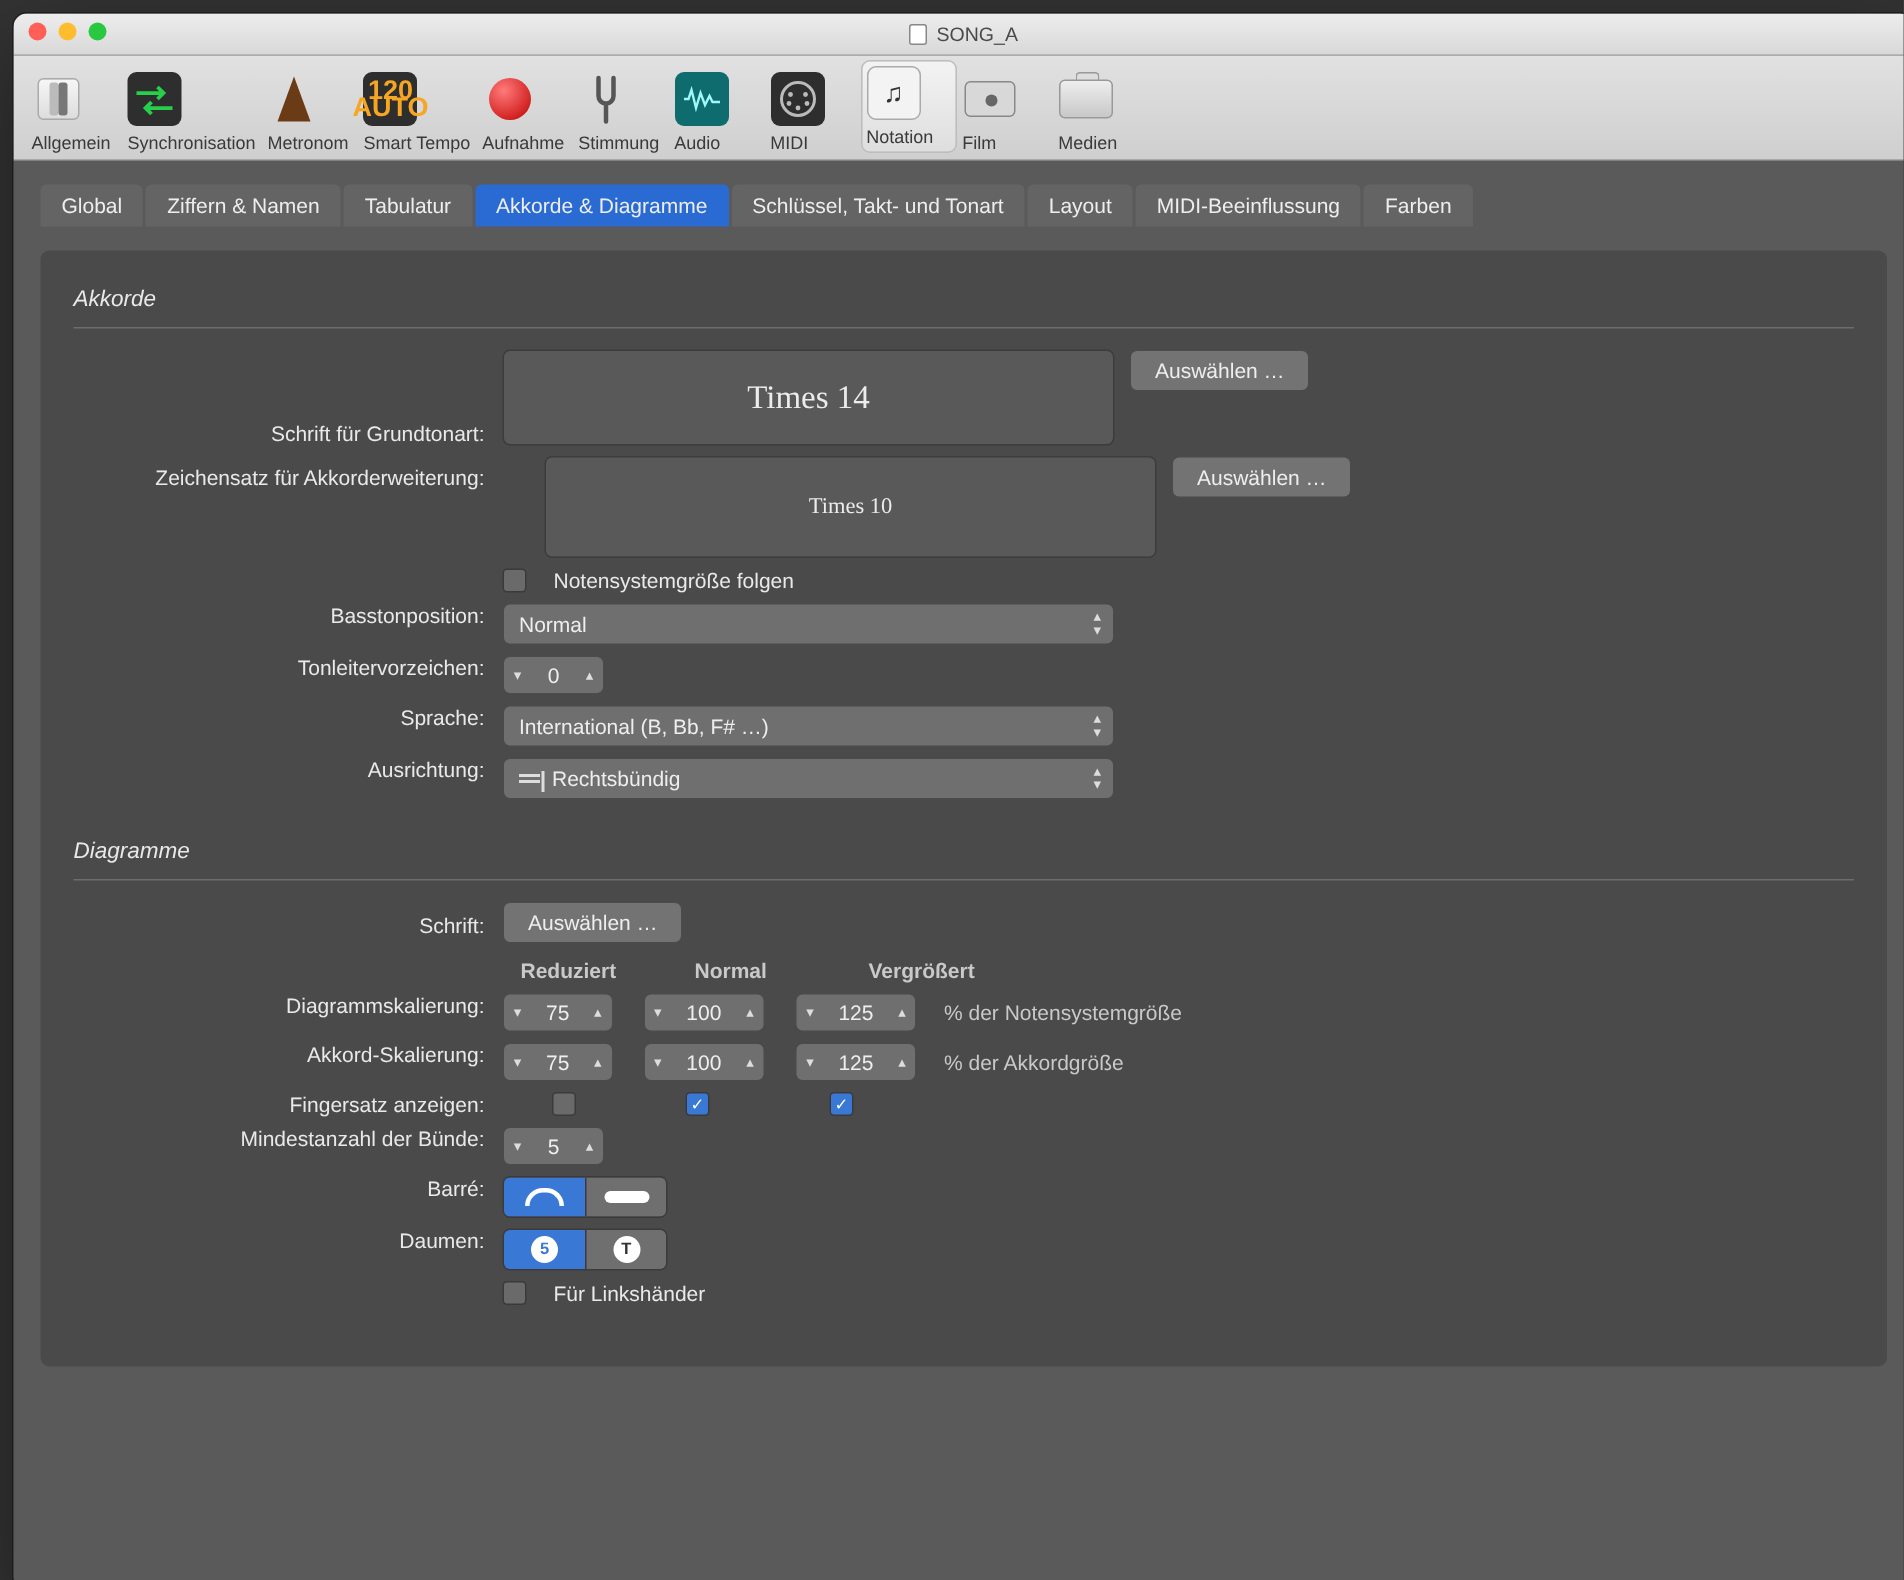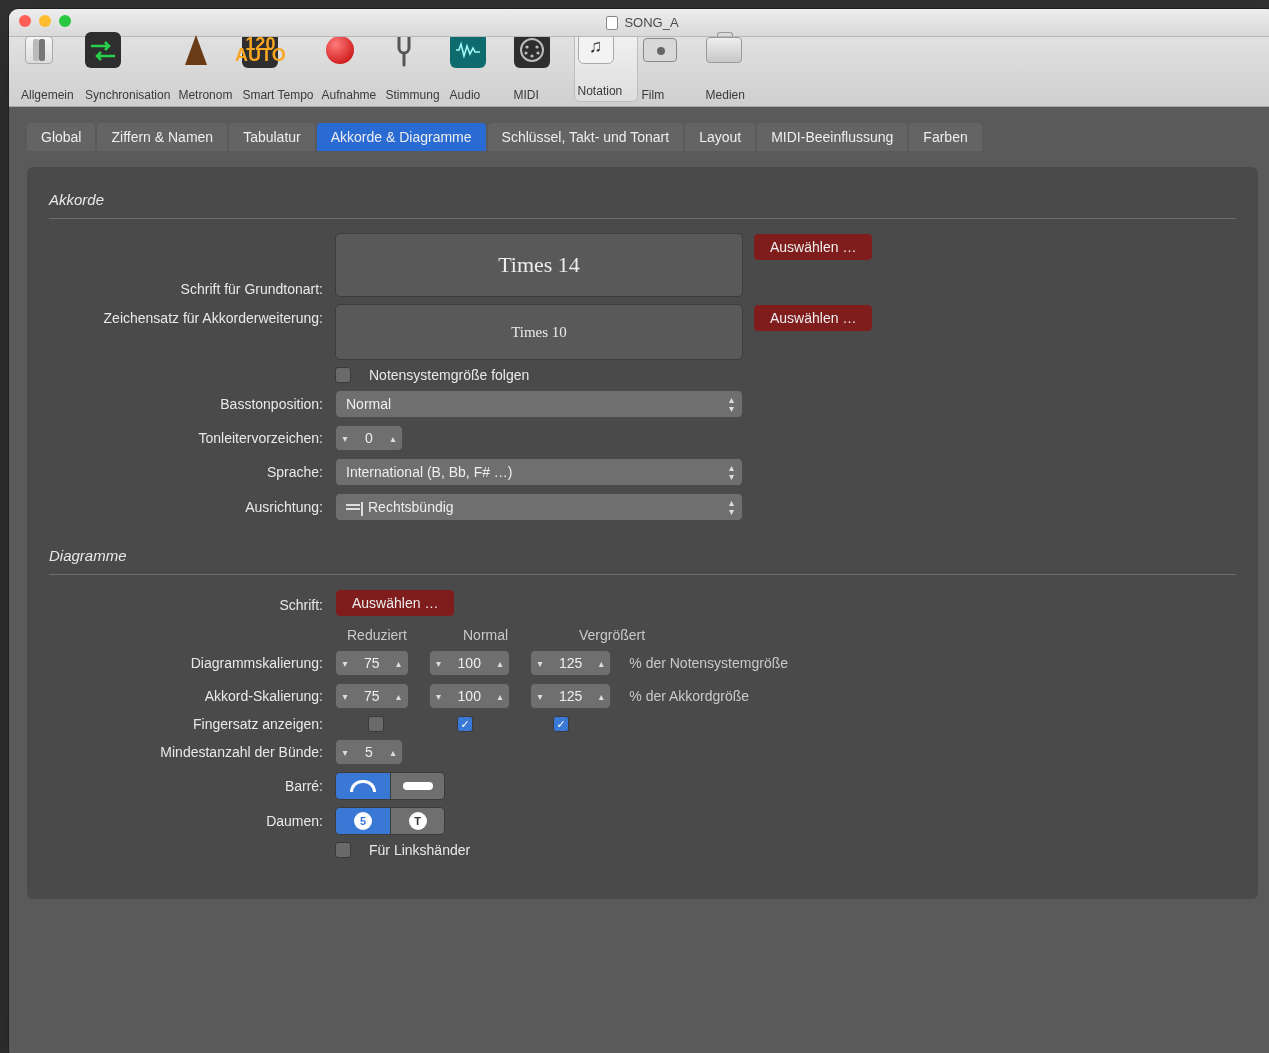--- a/index.html
+++ b/index.html
@@ -24,47 +24,47 @@
   .traffic{position:absolute;left:10px;top:6px;display:flex;gap:8px;}
   .dot{width:12px;height:12px;border-radius:50%;}
   .dot.red{background:#ff5f57;}
   .dot.yellow{background:#febc2e;}
   .dot.green{background:#28c840;}
   .title{font-size:13px;color:#4a4a4a;display:flex;align-items:center;gap:6px;}
   .docicon{width:12px;height:14px;background:#fff;border:1px solid #888;border-radius:2px;display:inline-block;}
   .toolbar{height:70px;background:linear-gradient(#e1e1e1,#cfcfcf);border-bottom:1px solid #a8a8a8;display:flex;align-items:flex-end;padding:0 8px 4px;}
   .tbtn{display:flex;flex-direction:column;align-items:flex-start;min-width:64px;padding:0 4px;cursor:default;}
   .tbtn .ticon{width:36px;height:36px;border-radius:6px;display:flex;align-items:center;justify-content:center;font-size:18px;}
-  .tbtn .tlabel{font-size:12px;color:#3a3a3a;margin-top:20px;}
+  .tbtn .tlabel{font-size:12px;color:#3a3a3a;margin-top:4px;}
   .tbtn.active{background:linear-gradient(#f3f3f3,#dedede);border:1px solid #bdbdbd;border-radius:6px;padding:3px 3px;}
   .content{padding:16px 18px;color:var(--text);}
   .subtabs{display:flex;gap:2px;margin-bottom:16px;}
   .subtab{background:var(--tab-bg);padding:6px 14px;font-size:14px;color:#eee;border-radius:4px 4px 0 0;cursor:default;}
   .subtab.active{background:var(--tab-active);}
   .pane{background:var(--content-bg);border-radius:6px;padding:18px 22px 34px;}
   .section-title{font-size:15px;color:var(--text);margin:6px 0 10px;font-style:italic;}
   .section-divider{height:1px;background:#6d6d6d;margin:0 0 14px;}
-  .row{display:flex;align-items:center;margin:7px 0;}
+  .row{display:flex;margin:7px 0;}
   .lbl{width:286px;text-align:right;padding-right:12px;font-size:14px;color:var(--text);}
   .ctrl{display:flex;align-items:center;gap:10px;}
   .fontbox{width:408px;height:64px;background:#595959;border:1px solid #3c3c3c;border-radius:5px;display:flex;align-items:center;justify-content:center;color:#ececec;}
   .fontbox.big{font-family:"Times New Roman",serif;font-size:22px;}
-  .fontbox.med{font-family:"Times New Roman",serif;font-size:15px;height:56px;}
+  .fontbox.med{font-family:"Times New Roman",serif;font-size:15px;height:68px;margin-left:28px;}
   .fontbox.small{font-family:"Times New Roman",serif;font-size:13px;height:62px;}
-  .btn{background:#7f1d1d;border:1px solid #4b4b4b;border-radius:5px;padding:5px 16px;font-size:14px;color:#eee;min-width:120px;text-align:center;}
+  .btn{background:#737373;border:1px solid #4b4b4b;border-radius:5px;padding:5px 16px;font-size:14px;color:#eee;min-width:120px;text-align:center;}
   .checkbox{width:16px;height:16px;border:1px solid #3a3a3a;border-radius:3px;background:#6a6a6a;display:inline-flex;align-items:center;justify-content:center;color:#fff;font-size:11px;}
   .checkbox.checked{background:var(--accent);}
   .check-lbl{font-size:14px;color:var(--text);margin-left:8px;}
   .select{width:408px;height:28px;background:#6f6f6f;border:1px solid #4b4b4b;border-radius:5px;display:flex;align-items:center;padding:0 10px;font-size:14px;color:#eee;position:relative;}
   .select .caret{position:absolute;right:8px;top:4px;font-size:10px;color:#ddd;line-height:9px;}
   .stepper{height:26px;background:#6f6f6f;border:1px solid #4b4b4b;border-radius:5px;display:flex;align-items:center;font-size:14px;color:#eee;padding:0;}
   .stepper .sbtn{width:18px;text-align:center;font-size:10px;color:#ddd;}
   .stepper .sval{padding:0 10px;min-width:30px;text-align:center;}
   .minitxt{font-size:14px;color:var(--text-dim);}
-  .scale-headers{display:flex;margin-left:298px;gap:34px;font-size:14px;color:var(--text-dim);margin-top:10px;}
+  .scale-headers{display:flex;margin-left:298px;gap:34px;font-size:14px;color:var(--text-dim);margin-top:10px;font-weight:bold;}
   .scale-headers span{min-width:82px;text-align:left;}
   .seg{display:flex;border:1px solid #3b3b3b;border-radius:5px;overflow:hidden;}
   .seg .s{width:54px;height:26px;display:flex;align-items:center;justify-content:center;background:#6f6f6f;}
   .seg .s.active{background:var(--accent);}
   .seg .s + .s{border-left:1px solid #3b3b3b;}
   .thumb-circle{width:18px;height:18px;border-radius:50%;background:#fff;display:flex;align-items:center;justify-content:center;font-size:11px;font-weight:600;color:var(--accent);}
   .thumb-circle.dark{background:#fff;color:#333;}
   .arc{width:26px;height:12px;border:3px solid #fff;border-bottom:none;border-radius:14px 14px 0 0;}
   .pill{width:30px;height:8px;border-radius:4px;background:#fff;}
   .t-icon-switch{width:28px;height:28px;background:linear-gradient(#f6f6f6,#ddd);border:1px solid #aaa;border-radius:4px;position:relative;}

